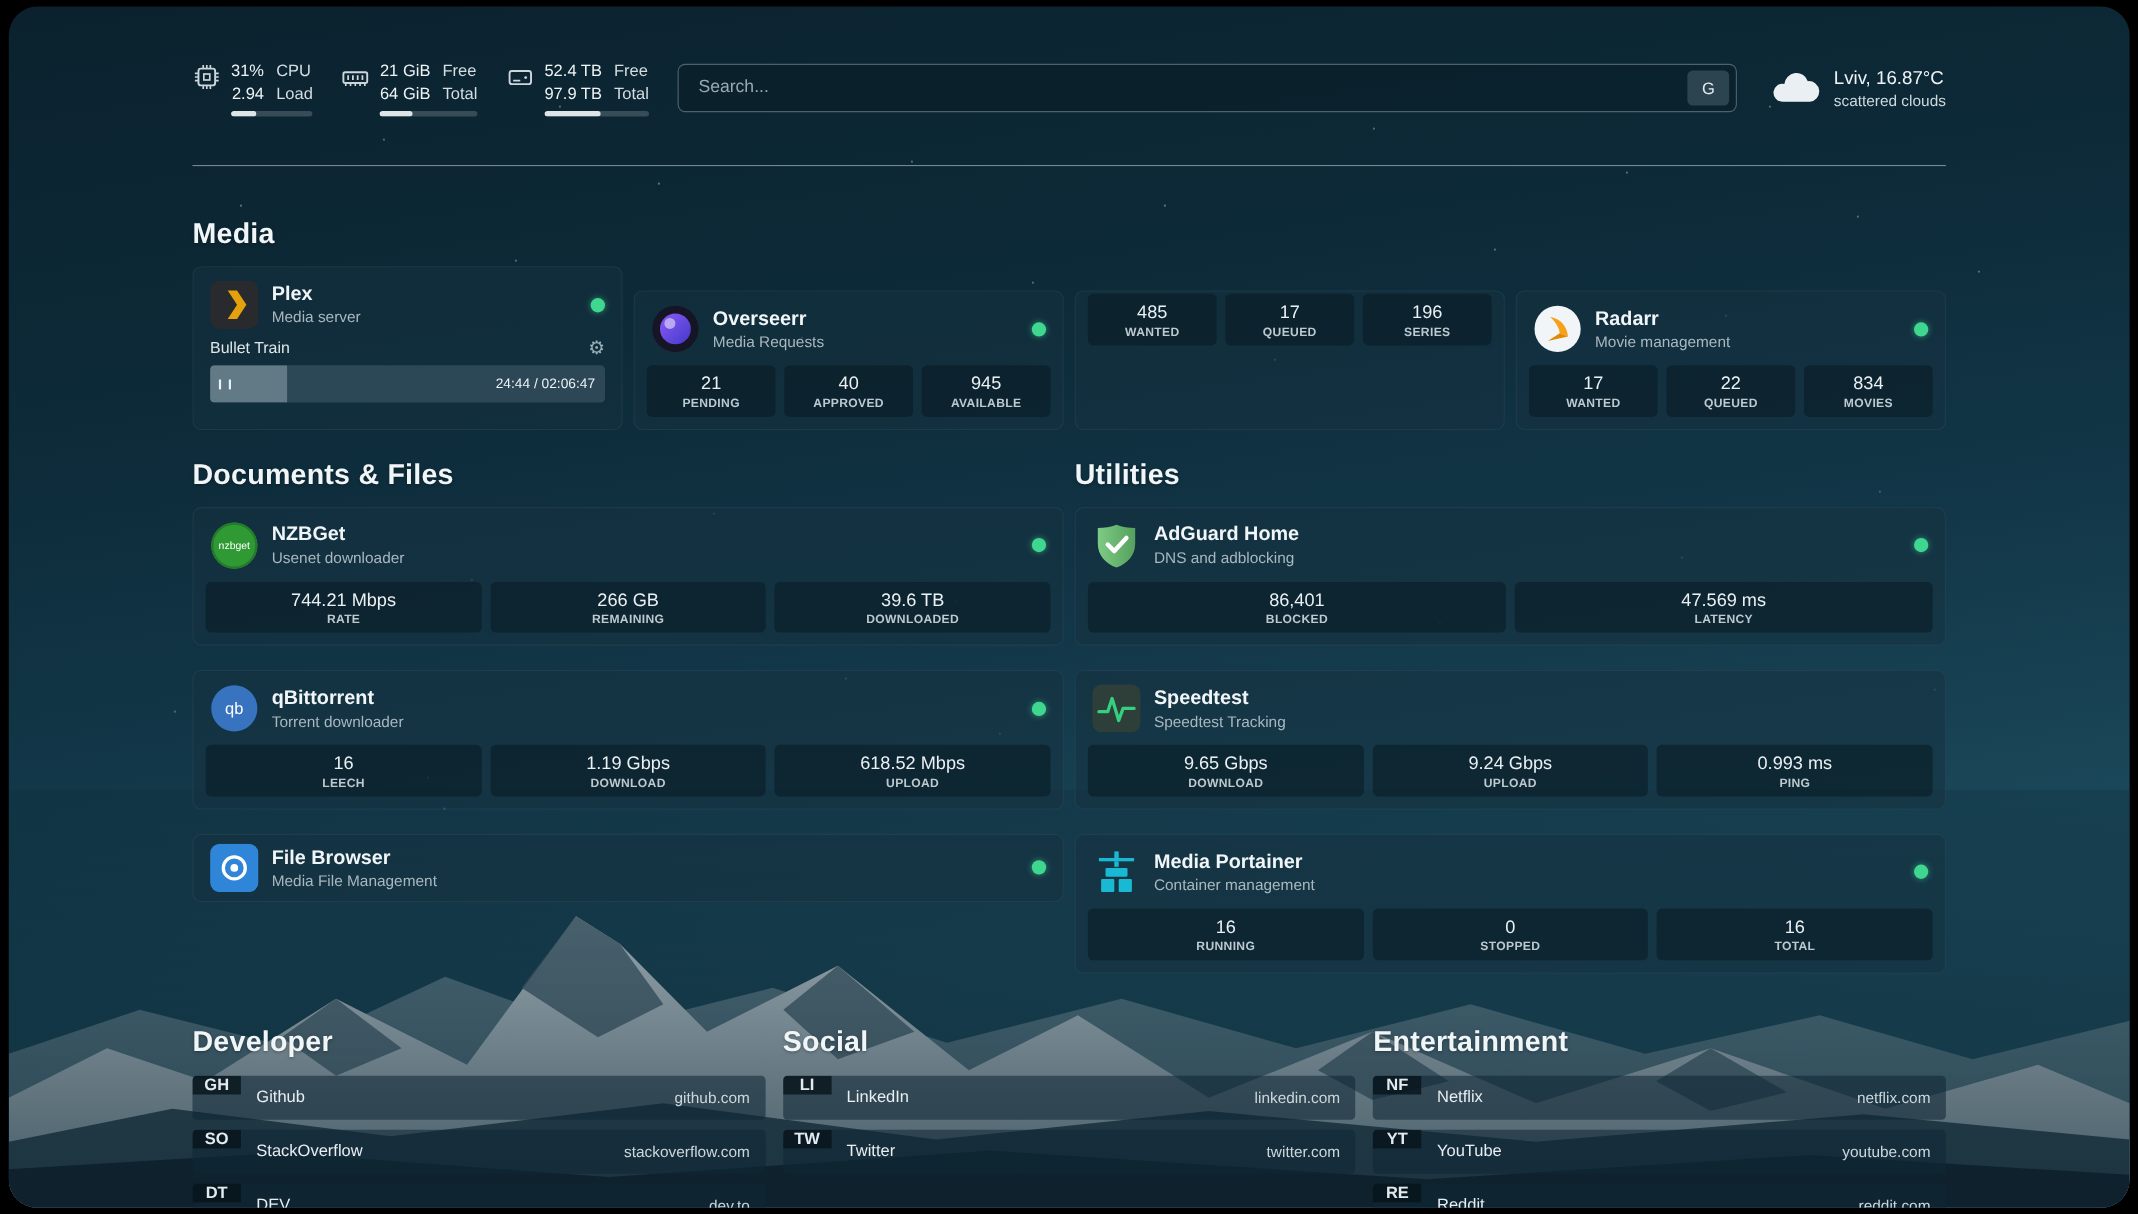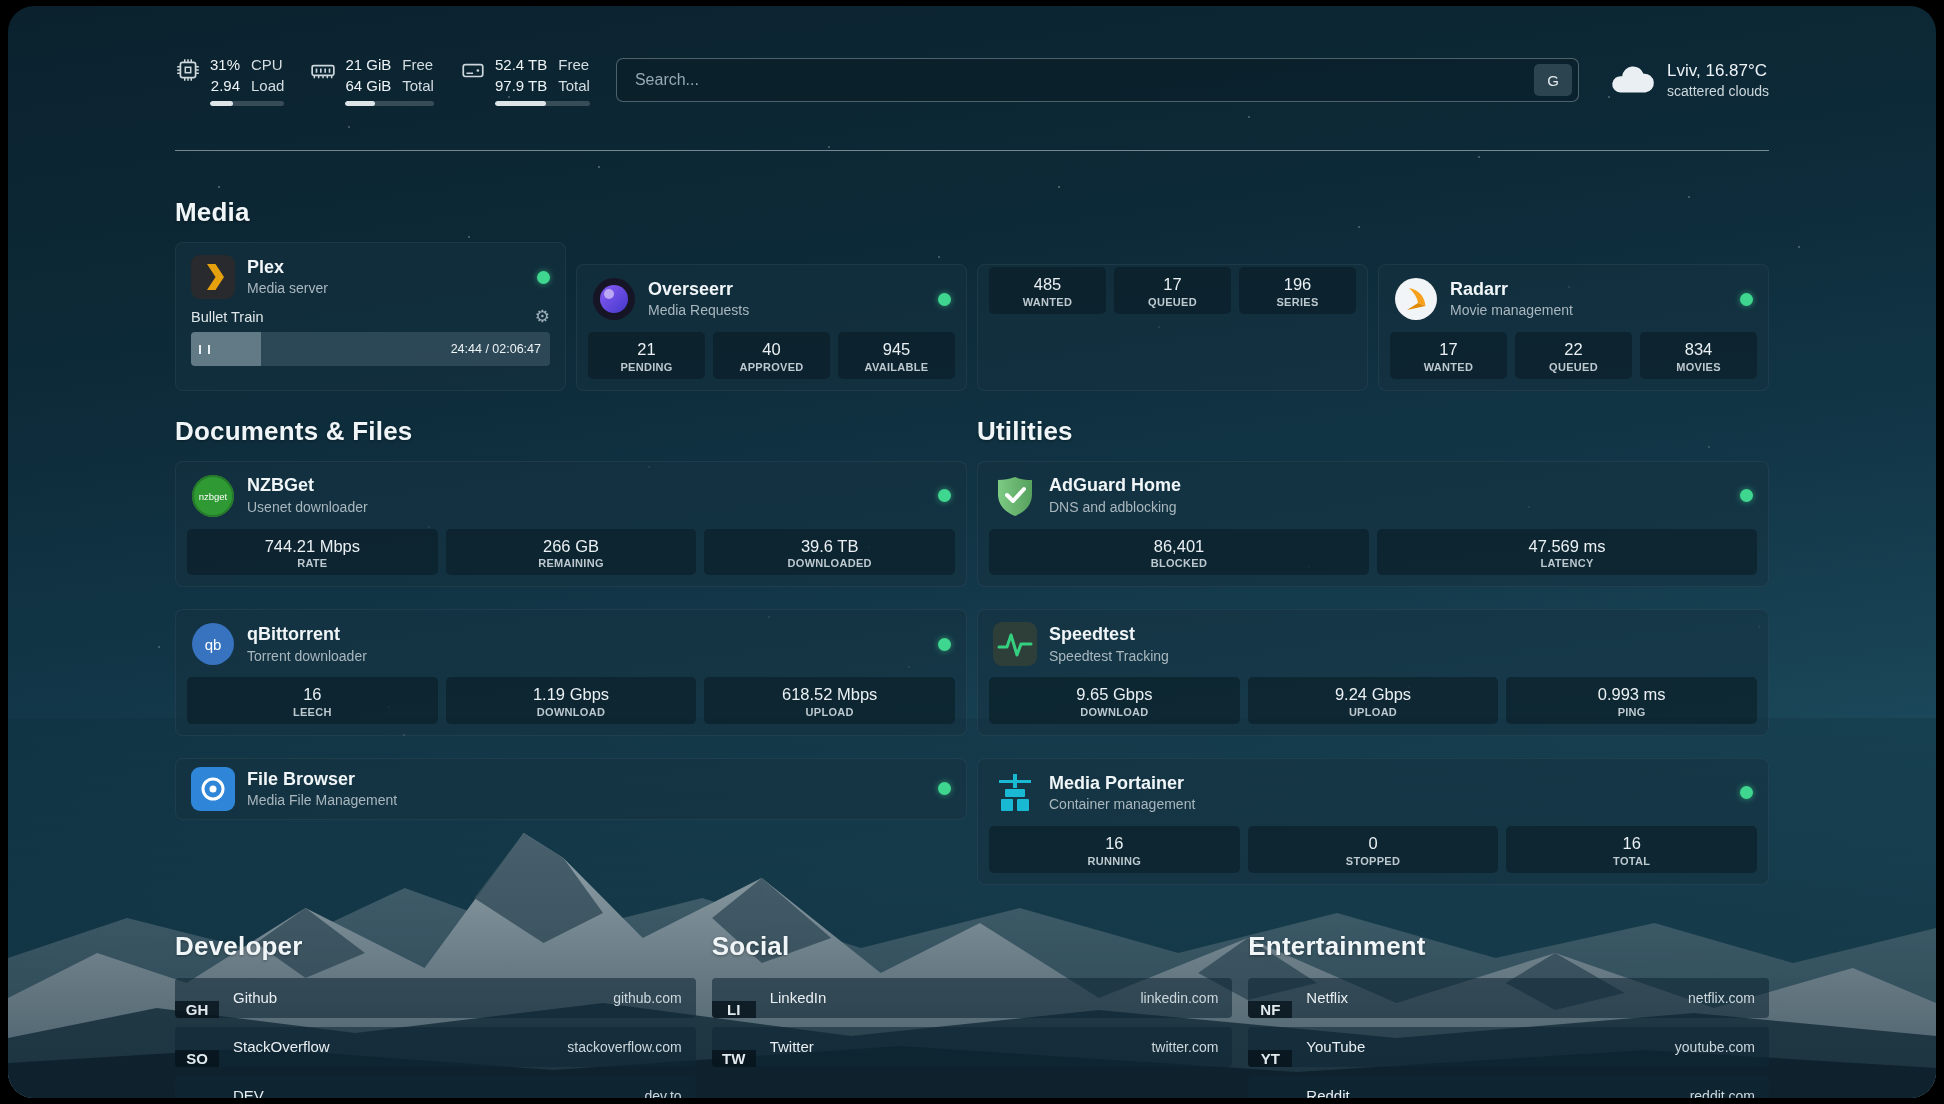--- a/index.html
+++ b/index.html
@@ -60,21 +60,21 @@
   .np-row{display:flex;align-items:center;justify-content:space-between;font-size:14.5px;color:#dfe7ea;}
   .gear{font-size:17px;color:#9db0b9;cursor:pointer;line-height:1;}
   .np-bar{position:relative;margin-top:7px;height:34px;border-radius:4px;background:rgba(140,165,178,.22);overflow:hidden;display:flex;align-items:center;}
   .np-fill{position:absolute;left:0;top:0;bottom:0;background:rgba(215,230,238,.32);}
   .pause{position:relative;margin-left:8px;width:7px;height:9px;border-left:2.5px solid #eaf1f4;border-right:2.5px solid #eaf1f4;cursor:pointer;}
   .np-time{position:relative;margin-left:auto;padding-right:9px;font-size:12.5px;color:#eef3f6;}
 
   
   .bookmarks{margin-top:46px;display:grid;grid-template-columns:repeat(3,1fr);gap:16px;}
   .bm-col .sec-title{margin-bottom:16px;}
-  .bm-row{display:flex;align-items:flex-end;height:40px;background:rgba(16,40,53,.58);border-radius:4px;overflow:hidden;margin-bottom:9px;cursor:pointer;}
+  .bm-row{display:flex;align-items:flex-start;height:40px;background:rgba(16,40,53,.58);border-radius:4px;overflow:hidden;margin-bottom:9px;cursor:pointer;}
   .bm-abbr{width:44px;background:rgba(6,18,26,.78);display:grid;place-items:center;font-weight:700;font-size:15px;color:#e2eaee;flex:0 0 auto;}
   .bm-name{align-self:center;padding-left:14px;font-size:15px;color:#e8eef1;}
   .bm-url{align-self:center;margin-left:auto;padding-right:14px;font-size:14px;color:#ccd7dc;}
 </style>
 </head>
 <body>
 
 <div class="screen">
   <div class="stars-a"></div>
   <div class="stars-b"></div>

